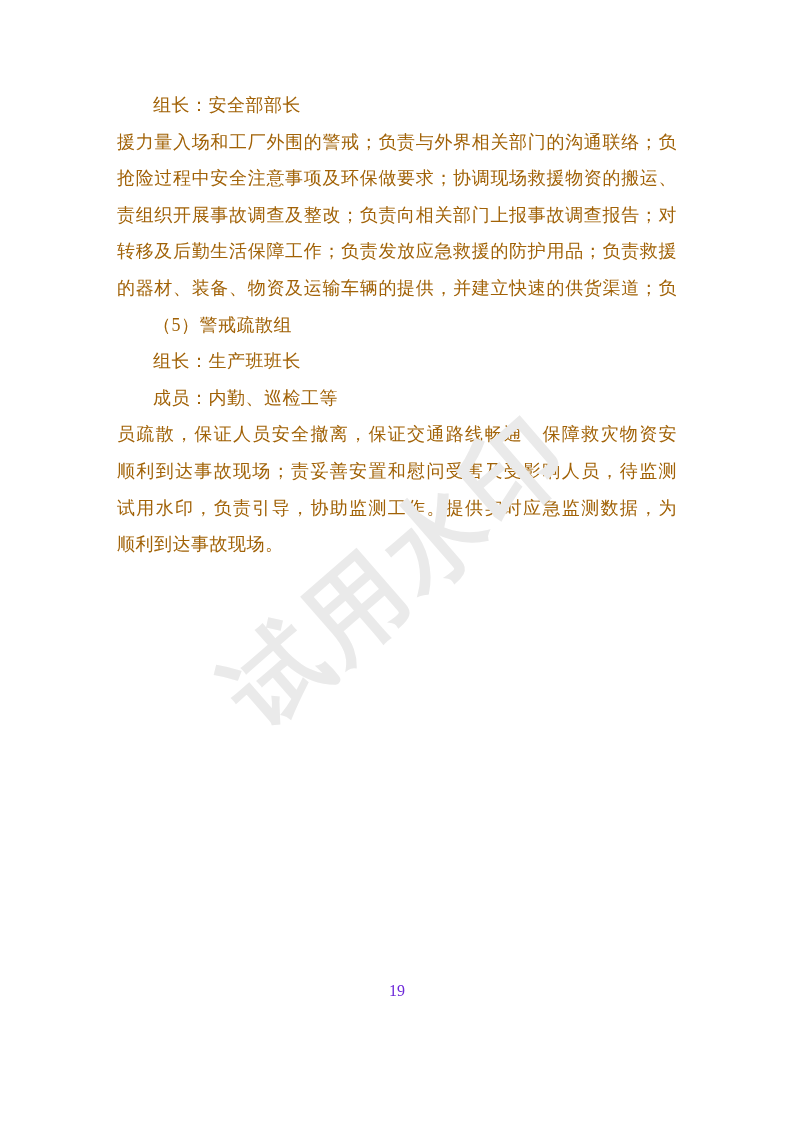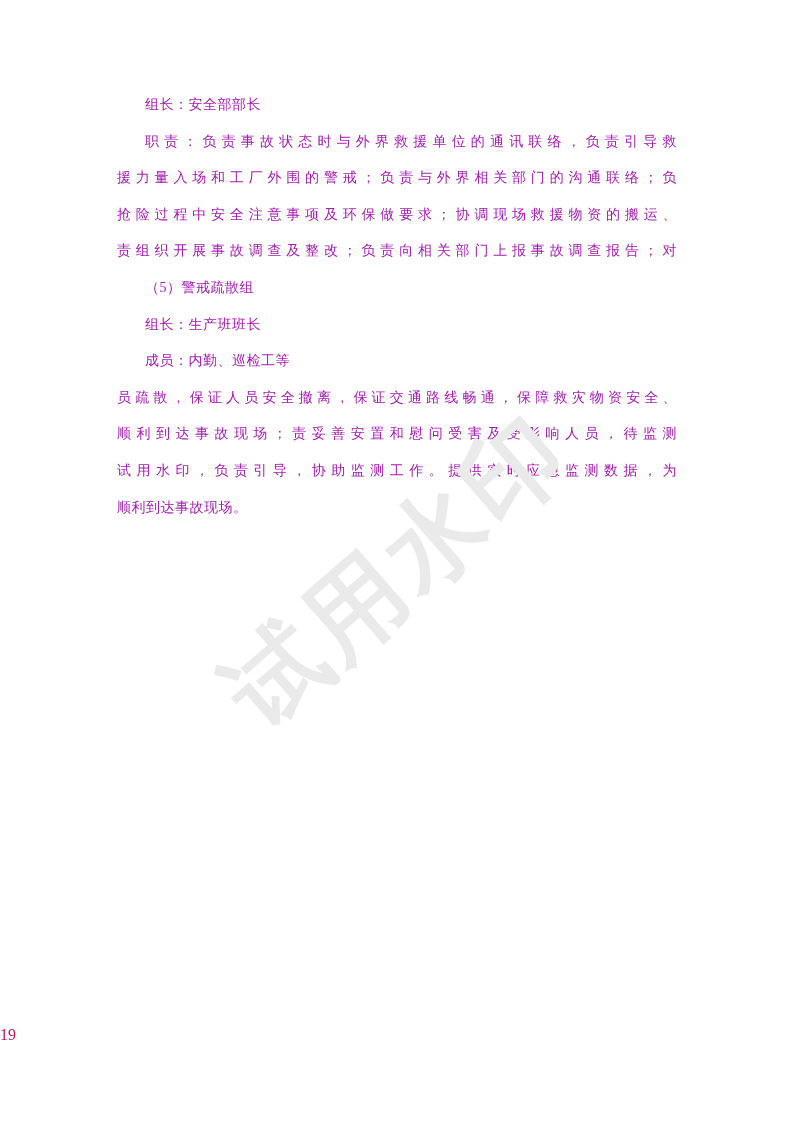--- a/index.html
+++ b/index.html
@@ -17,22 +17,22 @@
   }
   .content {
     position: absolute;
     left: 117px;
     top: 87px;
     width: 560px;
   }
   .line {
     height: 36.6px;
     line-height: 36.6px;
-    font-size: 14px;
-    color: #a21caf;
+    font-size: 18px;
+    color: #a16207;
     overflow: hidden;
     letter-spacing: 0.5px;
   }
   .line.fill {
     text-align: justify;
     text-align-last: justify;
     word-break: break-all;
   }
   .line.indent {
     text-indent: 2em;
@@ -48,36 +48,38 @@
     font-size: 98px;
     letter-spacing: 6px;
     white-space: nowrap;
     color: #eaeaea;
     z-index: 5;
     pointer-events: none;
   }
   .page-number {
     position: absolute;
     left: 0;
-    top: 1026px;
+    top: 982px;
     width: 100%;
+    text-align: center;
     font-size: 16px;
-    color: #be185d;
+    color: #6d28d9;
   }
 </style>
 </head>
 <body>
 
 <div class="page">
   <div class="content" id="content">
       <div class="line indent">组长：安全部部长</div>
-      <div class="line indent fill">职责：负责事故状态时与外界救援单位的通讯联络，负责引导救</div>
       <div class="line fill">援力量入场和工厂外围的警戒；负责与外界相关部门的沟通联络；负</div>
       <div class="line fill">抢险过程中安全注意事项及环保做要求；协调现场救援物资的搬运、</div>
       <div class="line fill">责组织开展事故调查及整改；负责向相关部门上报事故调查报告；对</div>
+      <div class="line fill">转移及后勤生活保障工作；负责发放应急救援的防护用品；负责救援</div>
+      <div class="line fill">的器材、装备、物资及运输车辆的提供，并建立快速的供货渠道；负</div>
       <div class="line indent">（5）警戒疏散组</div>
       <div class="line indent">组长：生产班班长</div>
       <div class="line indent">成员：内勤、巡检工等</div>
       <div class="line fill">员疏散，保证人员安全撤离，保证交通路线畅通，保障救灾物资安全、</div>
       <div class="line fill">顺利到达事故现场；责妥善安置和慰问受害及受影响人员，待监测</div>
       <div class="line fill">试用水印，负责引导，协助监测工作。提供实时应急监测数据，为</div>
       <div class="line">顺利到达事故现场。</div>
     </div>
   <div class="watermark">试用水印</div>
   <div class="page-number">19</div>

